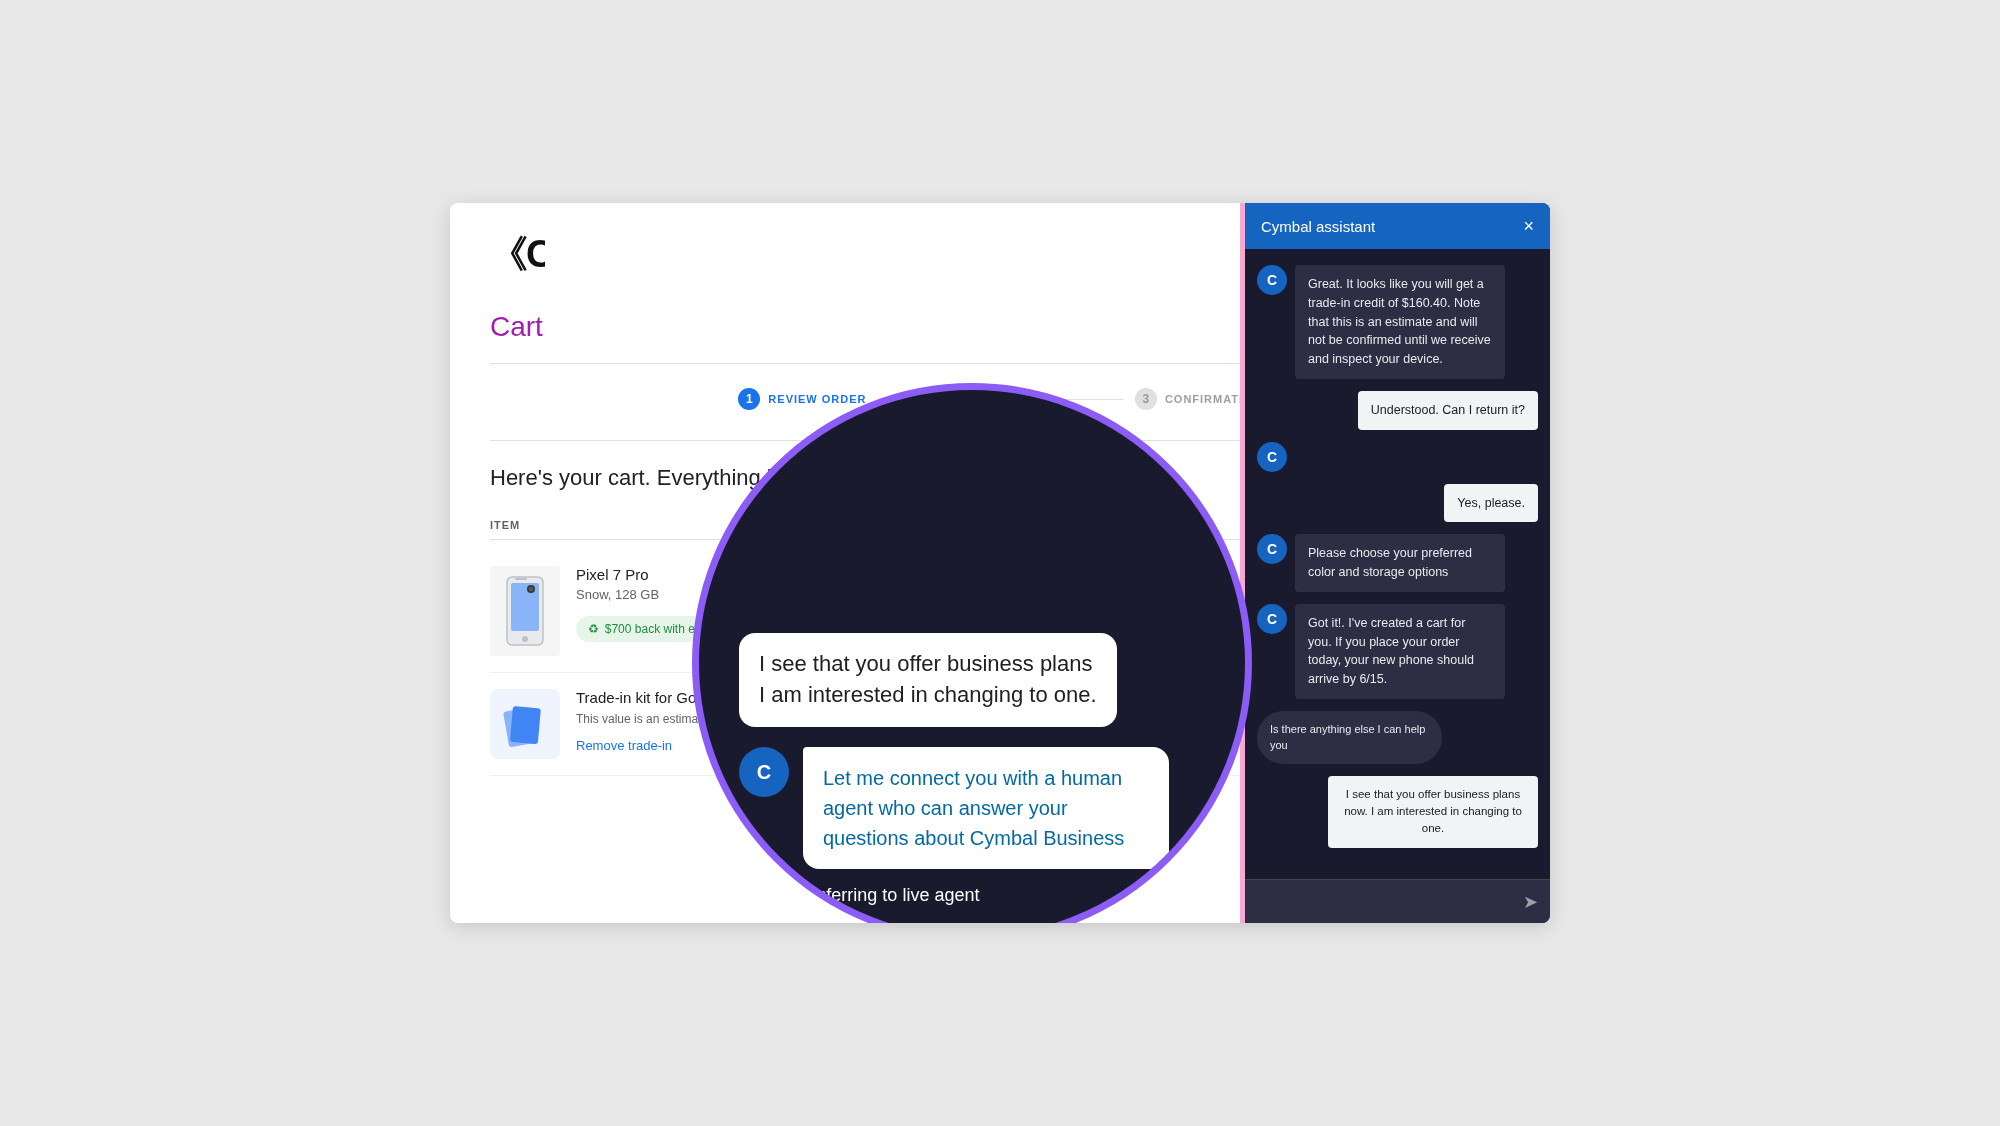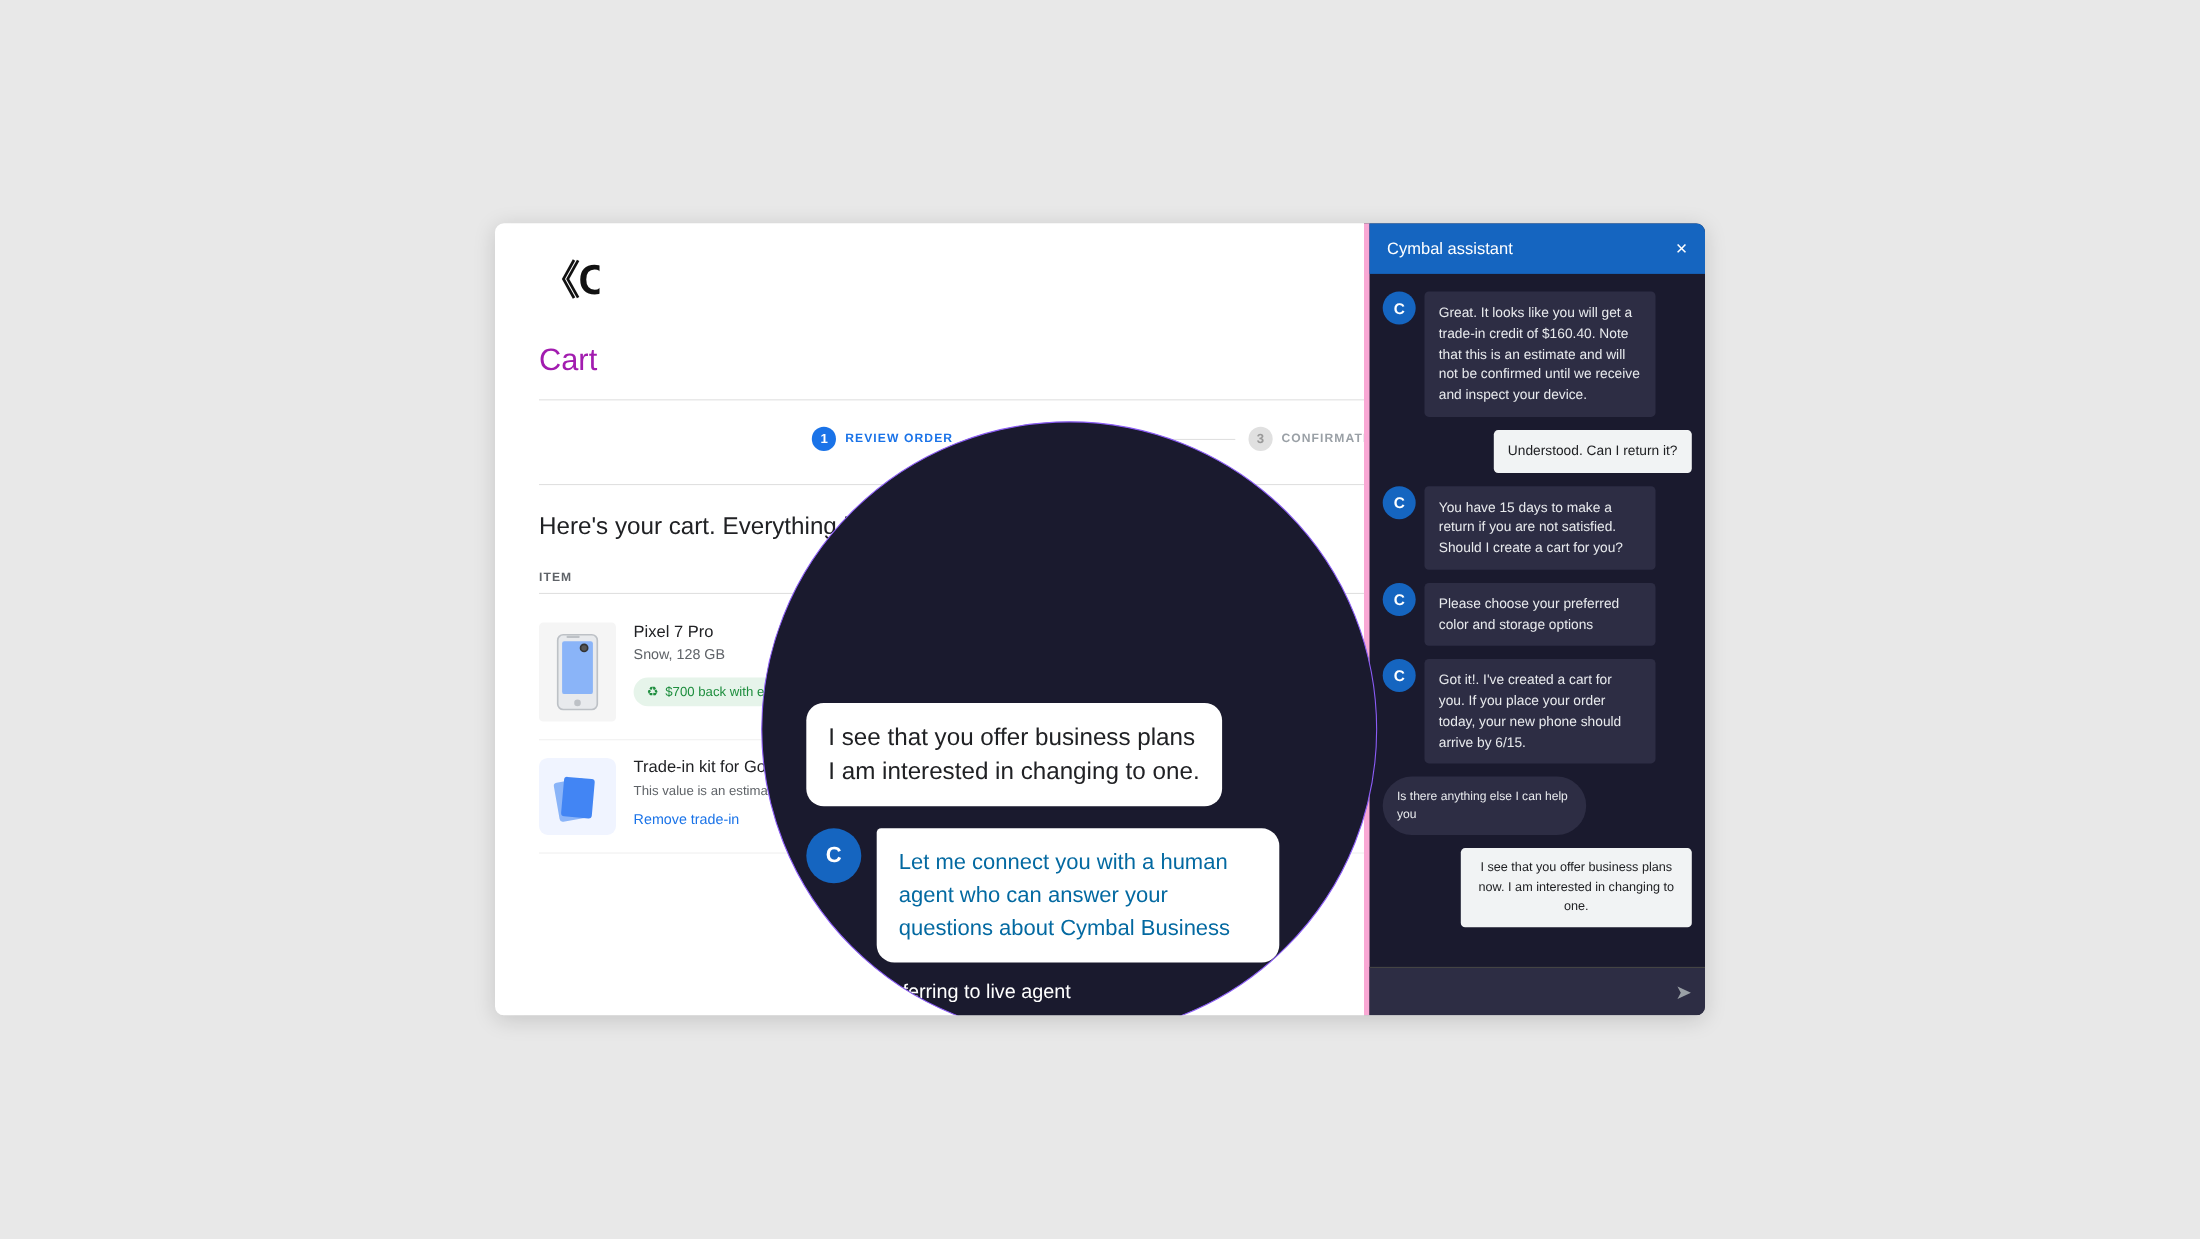--- a/index.html
+++ b/index.html
@@ -328,21 +328,21 @@
     
     .spotlight-overlay {
       position: absolute;
       left: 50%;
       bottom: -20px;
       transform: translateX(-55%);
       width: 560px;
       height: 560px;
       border-radius: 50%;
       background: #1a1a2e;
-      border: 1px solid #8b5cf6;
+      border: 7px solid #8b5cf6;
       display: flex;
       flex-direction: column;
       align-items: flex-start;
       justify-content: flex-end;
       overflow: hidden;
       z-index: 20;
       padding: 30px 40px;
     }
 
     .spotlight-message {
@@ -511,23 +511,25 @@
         <div class="bot-avatar">C</div>
         <div class="chat-bubble bot">Great. It looks like you will get a trade-in credit of $160.40. Note that this is an estimate and will not be confirmed until we receive and inspect your device.</div>
       </div>
 
       <div class="chat-msg-row user">
         <div class="chat-bubble user">Understood. Can I return it?</div>
       </div>
 
       <div class="chat-msg-row bot">
         <div class="bot-avatar">C</div>
-        <div class="chat-bubble bot">You have 15 days to make a return if you are not satisfied. Should I create a cart for you?</div>
-      </div>
-
+      </div>
+
+      <div class="chat-msg-row user">
+        <div class="chat-bubble user">Yes, please.</div>
+      </div>
 
       <div class="chat-msg-row bot">
         <div class="bot-avatar">C</div>
         <div class="chat-bubble bot">Please choose your preferred color and storage options</div>
       </div>
 
       <div class="chat-msg-row bot">
         <div class="bot-avatar">C</div>
         <div class="chat-bubble bot">Got it!. I've created a cart for you. If you place your order today, your new phone should arrive by 6/15.</div>
       </div>

